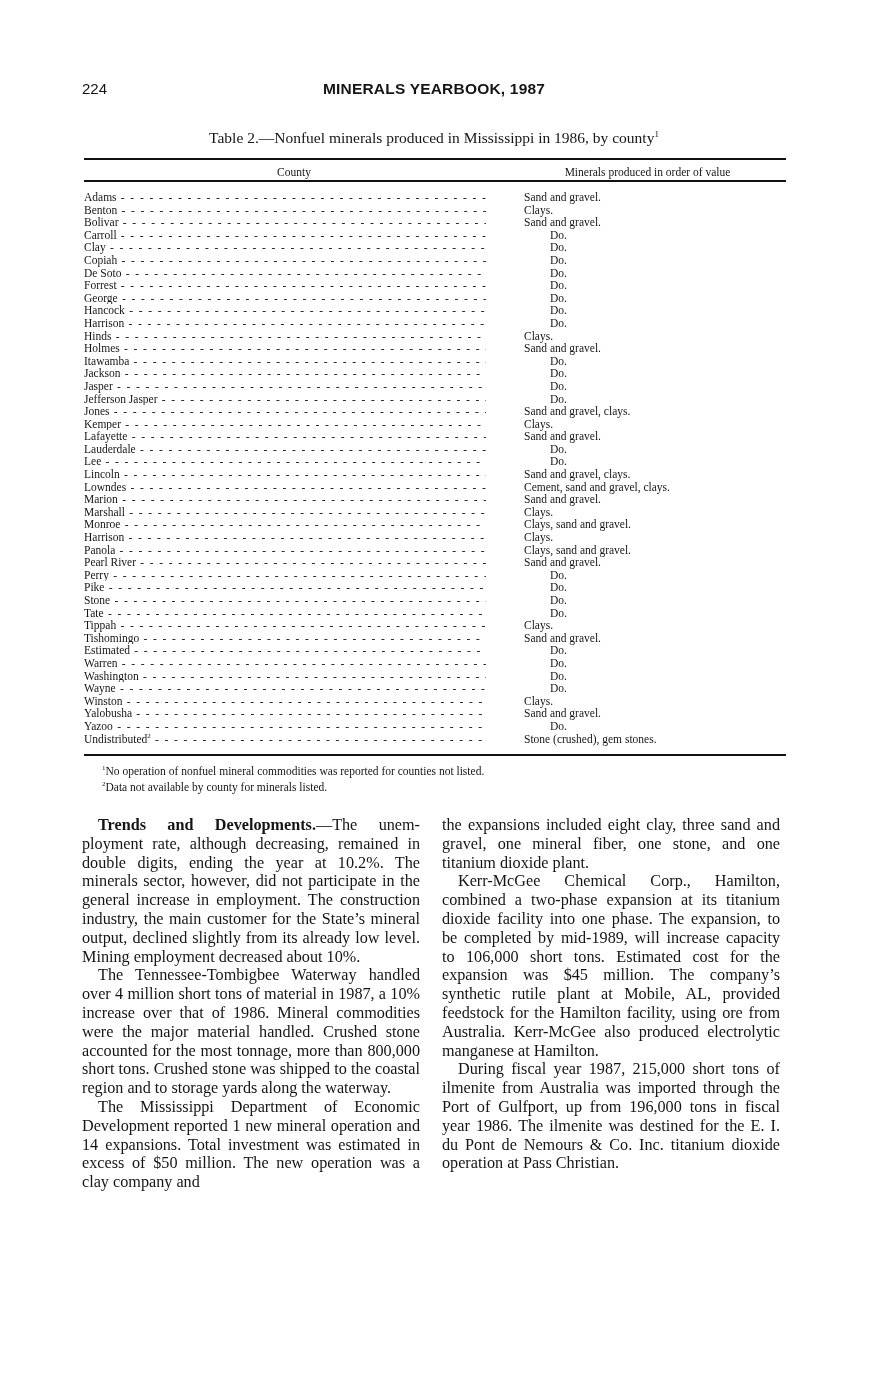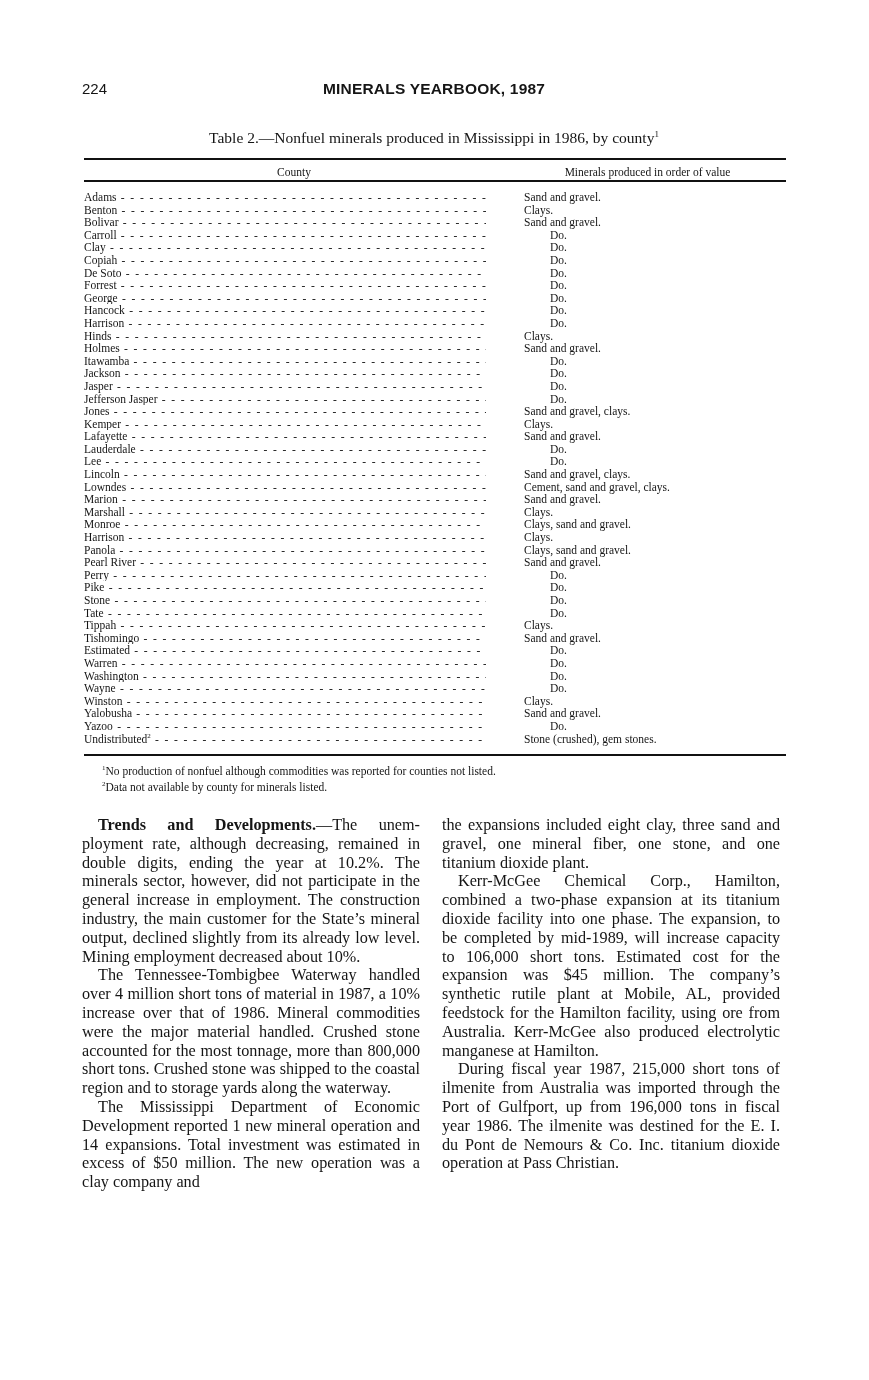--- a/index.html
+++ b/index.html
@@ -317,21 +317,21 @@
     </div>
     <div class="trow">
       <div class="county-cell"><span>Undistributed</span><sup>2</sup><span class="leader"> - - - - - - - - - - - - - - - - - - - - - - - - - - - - - - - - - - - - - - - - - - - - - - - - - - - - - - - - - - - - </span></div>
       <div class="mineral-cell">Stone (crushed), gem stones.</div>
     </div>
   </div>
 
 <div class="rule bot"></div>
 
 <div class="footnotes">
-  <div><sup>1</sup><span>No production of nonfuel although commodities was reported for counties not listed.</span></div>
+  <div><sup>1</sup><span>No operation of nonfuel mineral commodities was reported for counties not listed.</span></div>
   <div><sup>2</sup><span>Data not available by county for minerals listed.</span></div>
 </div>
 
 <div class="column left">
   <p><span class="run-in">Trends and Developments.</span><span>—The unem­ployment rate, although decreasing, re­mained in double digits, ending the year at 10.2%. The minerals sector, however, did not participate in the general increase in employment. The construction industry, the main customer for the State’s mineral out­put, declined slightly from its already low level. Mining employment decreased about 10%.</span></p>
   <p><span>The Tennessee-Tombigbee Waterway handled over 4 million short tons of materi­al in 1987, a 10% increase over that of 1986. Mineral commodities were the major mate­rial handled. Crushed stone accounted for the most tonnage, more than 800,000 short tons. Crushed stone was shipped to the coastal region and to storage yards along the waterway.</span></p>
   <p><span>The Mississippi Department of Economic Development reported 1 new mineral oper­ation and 14 expansions. Total investment was estimated in excess of $50 million. The new operation was a clay company and</span></p>
 </div>
 
 <div class="column right">

